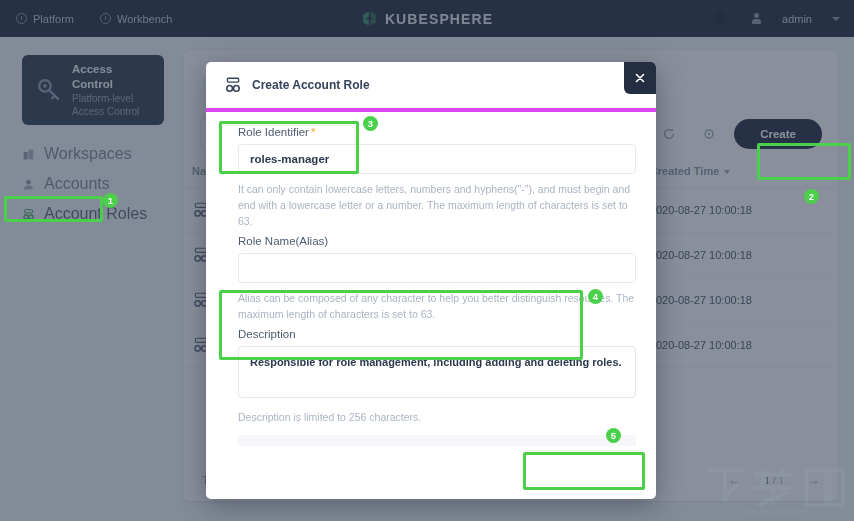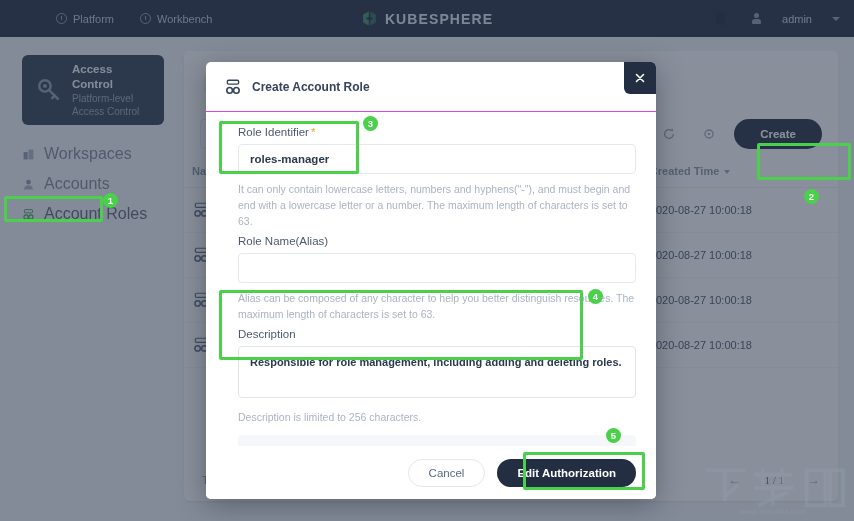--- a/index.html
+++ b/index.html
@@ -12,21 +12,21 @@
   #app { position: relative; width: 854px; height: 521px; overflow: hidden; }
 
   
   #bg-layer { position: absolute; inset: 0; }
 
   .topbar {
     position: absolute; top: 0; left: 0; width: 854px; height: 37px;
     background: #242e42;
     display: flex; align-items: center;
   }
-  .topnav { display: flex; align-items: center; gap: 26px; padding-left: 16px; margin-left: 40px; }
+  .topnav { display: flex; align-items: center; gap: 26px; padding-left: 16px; }
   .topnav-item { display: flex; align-items: center; gap: 6px; color: #bdc7d6; font-size: 11px; }
   .topnav-icon {
     width: 11px; height: 11px; border-radius: 50%;
     border: 1.2px solid #8d9aae; position: relative; flex: none;
   }
   .topnav-icon::after {
     content: ""; position: absolute; left: 4px; top: 2px;
     width: 1.3px; height: 4px; background: #8d9aae;
   }
   .brand {
@@ -145,21 +145,21 @@
   }
 
   
   .modal {
     position: absolute; left: 206px; top: 62px; width: 450px; height: 437px;
     background: #ffffff; border-radius: 5px; overflow: hidden;
     box-shadow: 0 6px 28px rgba(12,18,30,.35);
   }
   .modal-head {
     height: 50px; display: flex; align-items: center; gap: 10px;
-    padding: 0 18px; border-bottom: 1px solid #d946ef; position: relative;
+    padding: 0 18px; border-bottom: 4px solid #d946ef; position: relative;
   }
   .modal-head-icon { width: 18px; height: 18px; flex: none; }
   .modal-title { font-size: 12px; font-weight: 700; color: #36435c; }
   .modal-close {
     position: absolute; right: 0; top: 0; width: 32px; height: 32px;
     background: #242e42; display: flex; align-items: center; justify-content: center;
     border-radius: 0 4px 0 6px;
   }
 
   .modal-body { padding: 14px 20px 0 20px; height: 334px; overflow: hidden; margin-left: 12px; }
@@ -474,24 +474,20 @@
 
       <div class="nextstep">
         <span class="qmark">?</span>
         <div>
           <div class="ns-title">Next Step</div>
           <div class="ns-text">You need to edit authorization after which the role can be created successfully.</div>
         </div>
       </div>
     </div>
 
-    <div class="modal-foot">
-      <button class="btn-cancel">Cancel</button>
-      <button class="btn-primary">Edit Authorization</button>
-    </div>
   </div>
 
   <div class="hl" style="left:4px; top:196px; width:99px; height:26px;"></div>
   <div class="badge" style="left:103px; top:193px;">1</div>
 
   <div class="hl" style="left:757px; top:143px; width:94px; height:37px;"></div>
   <div class="badge" style="left:804px; top:189px;">2</div>
 
   <div class="hl" style="left:219px; top:121px; width:140px; height:53px;"></div>
   <div class="badge" style="left:363px; top:116px;">3</div>

